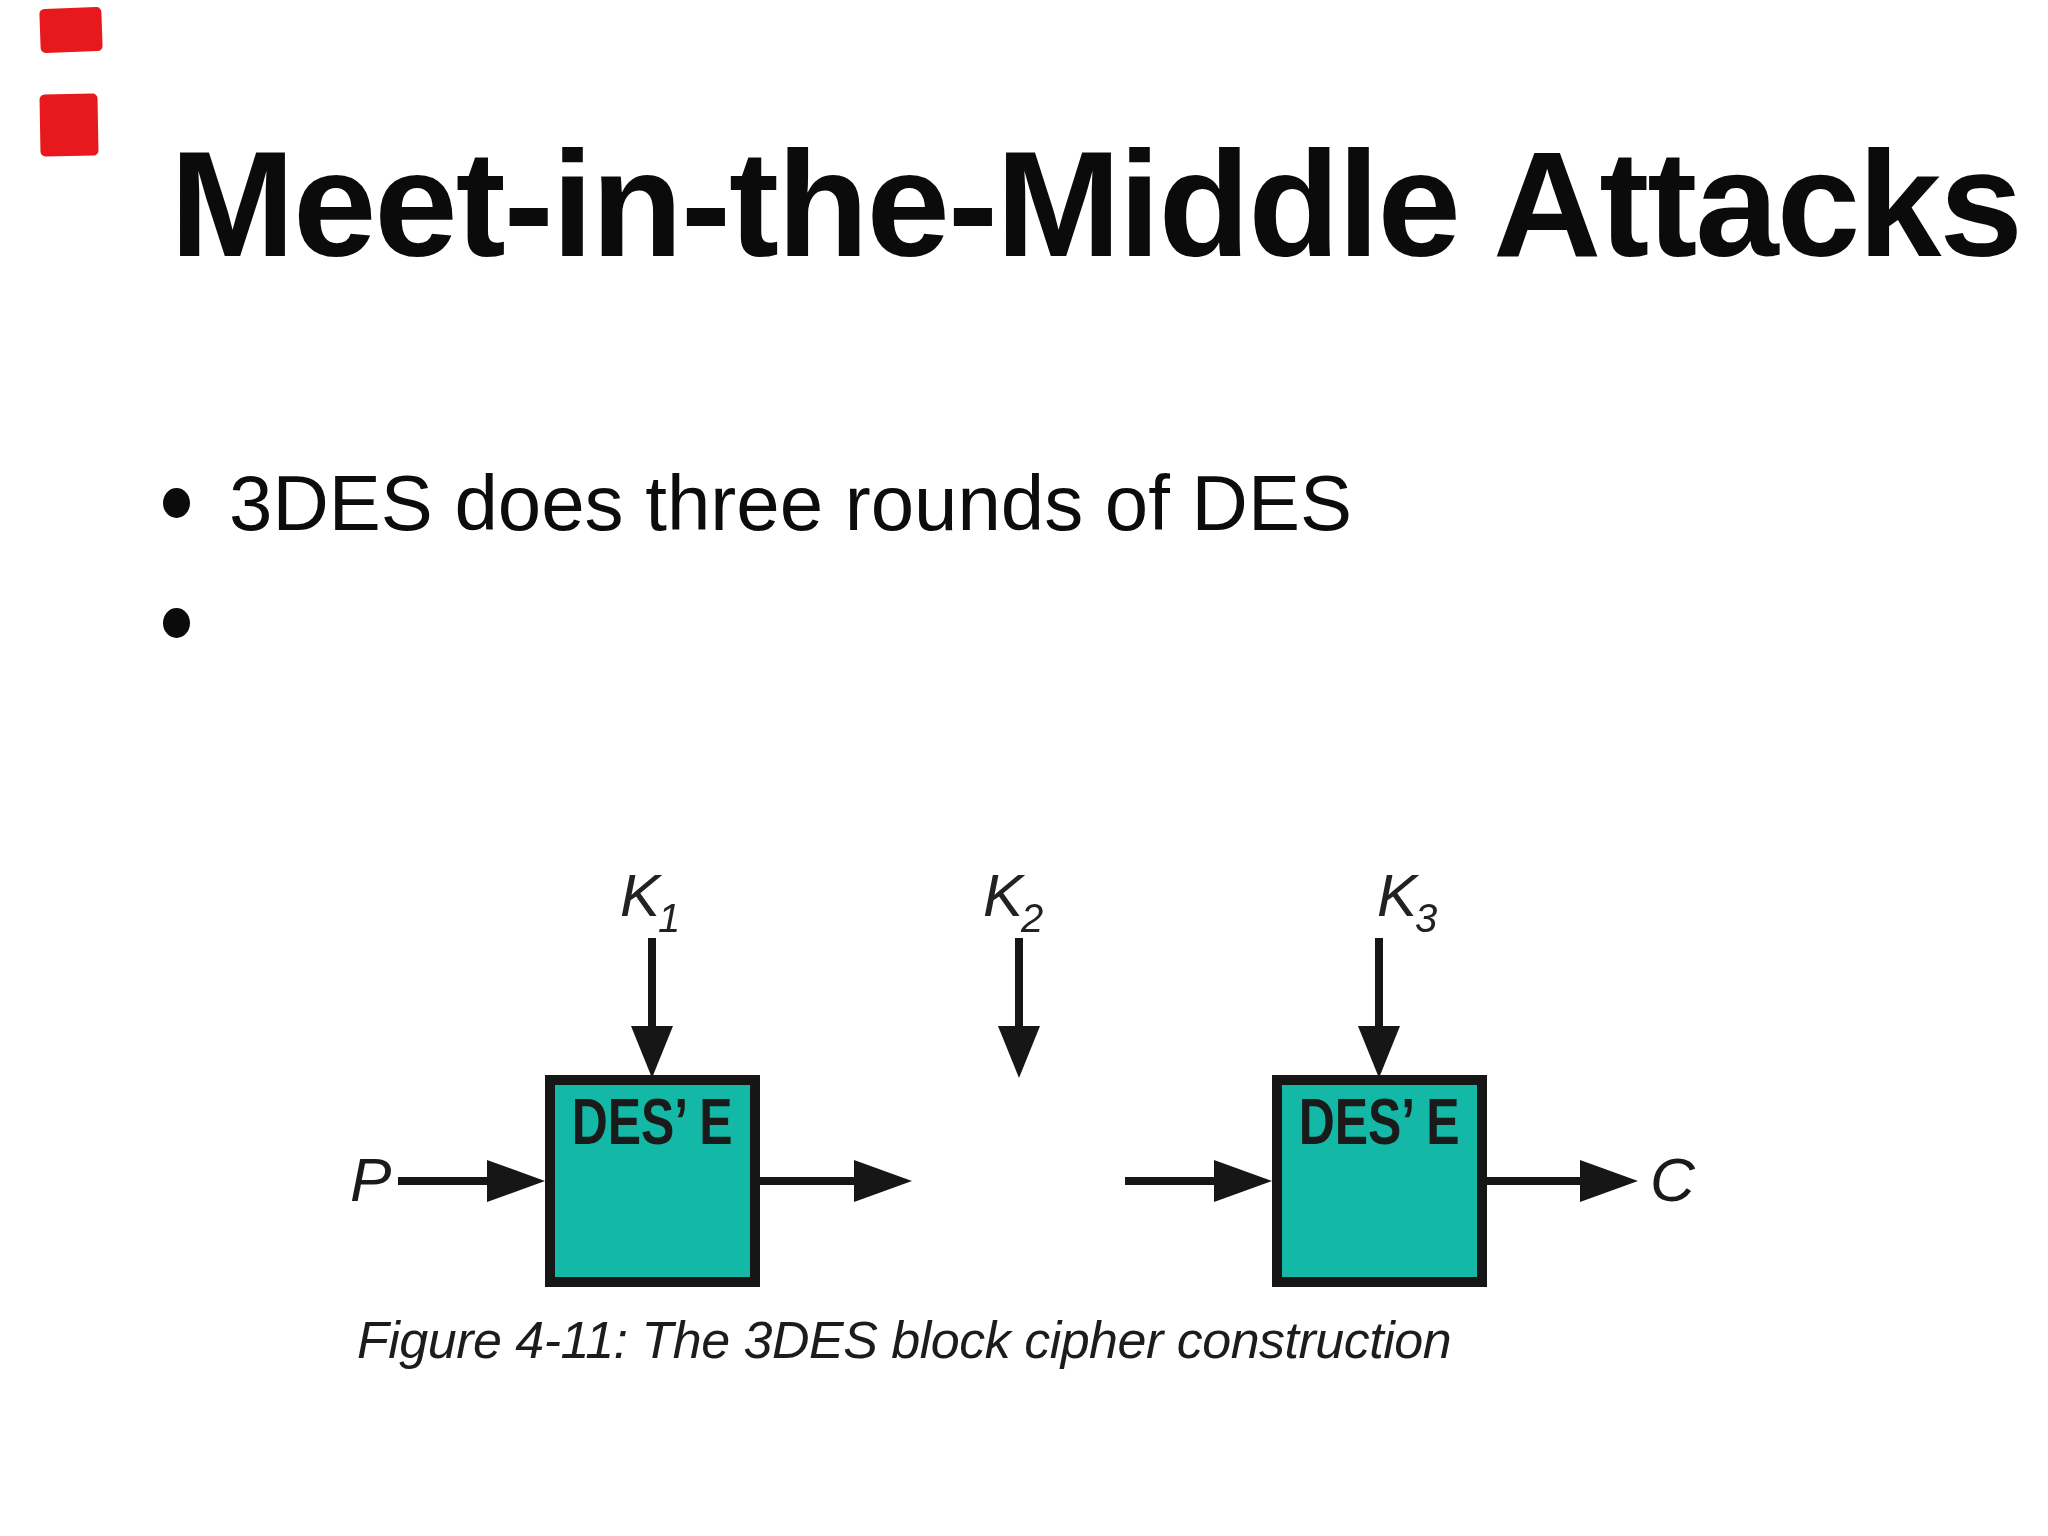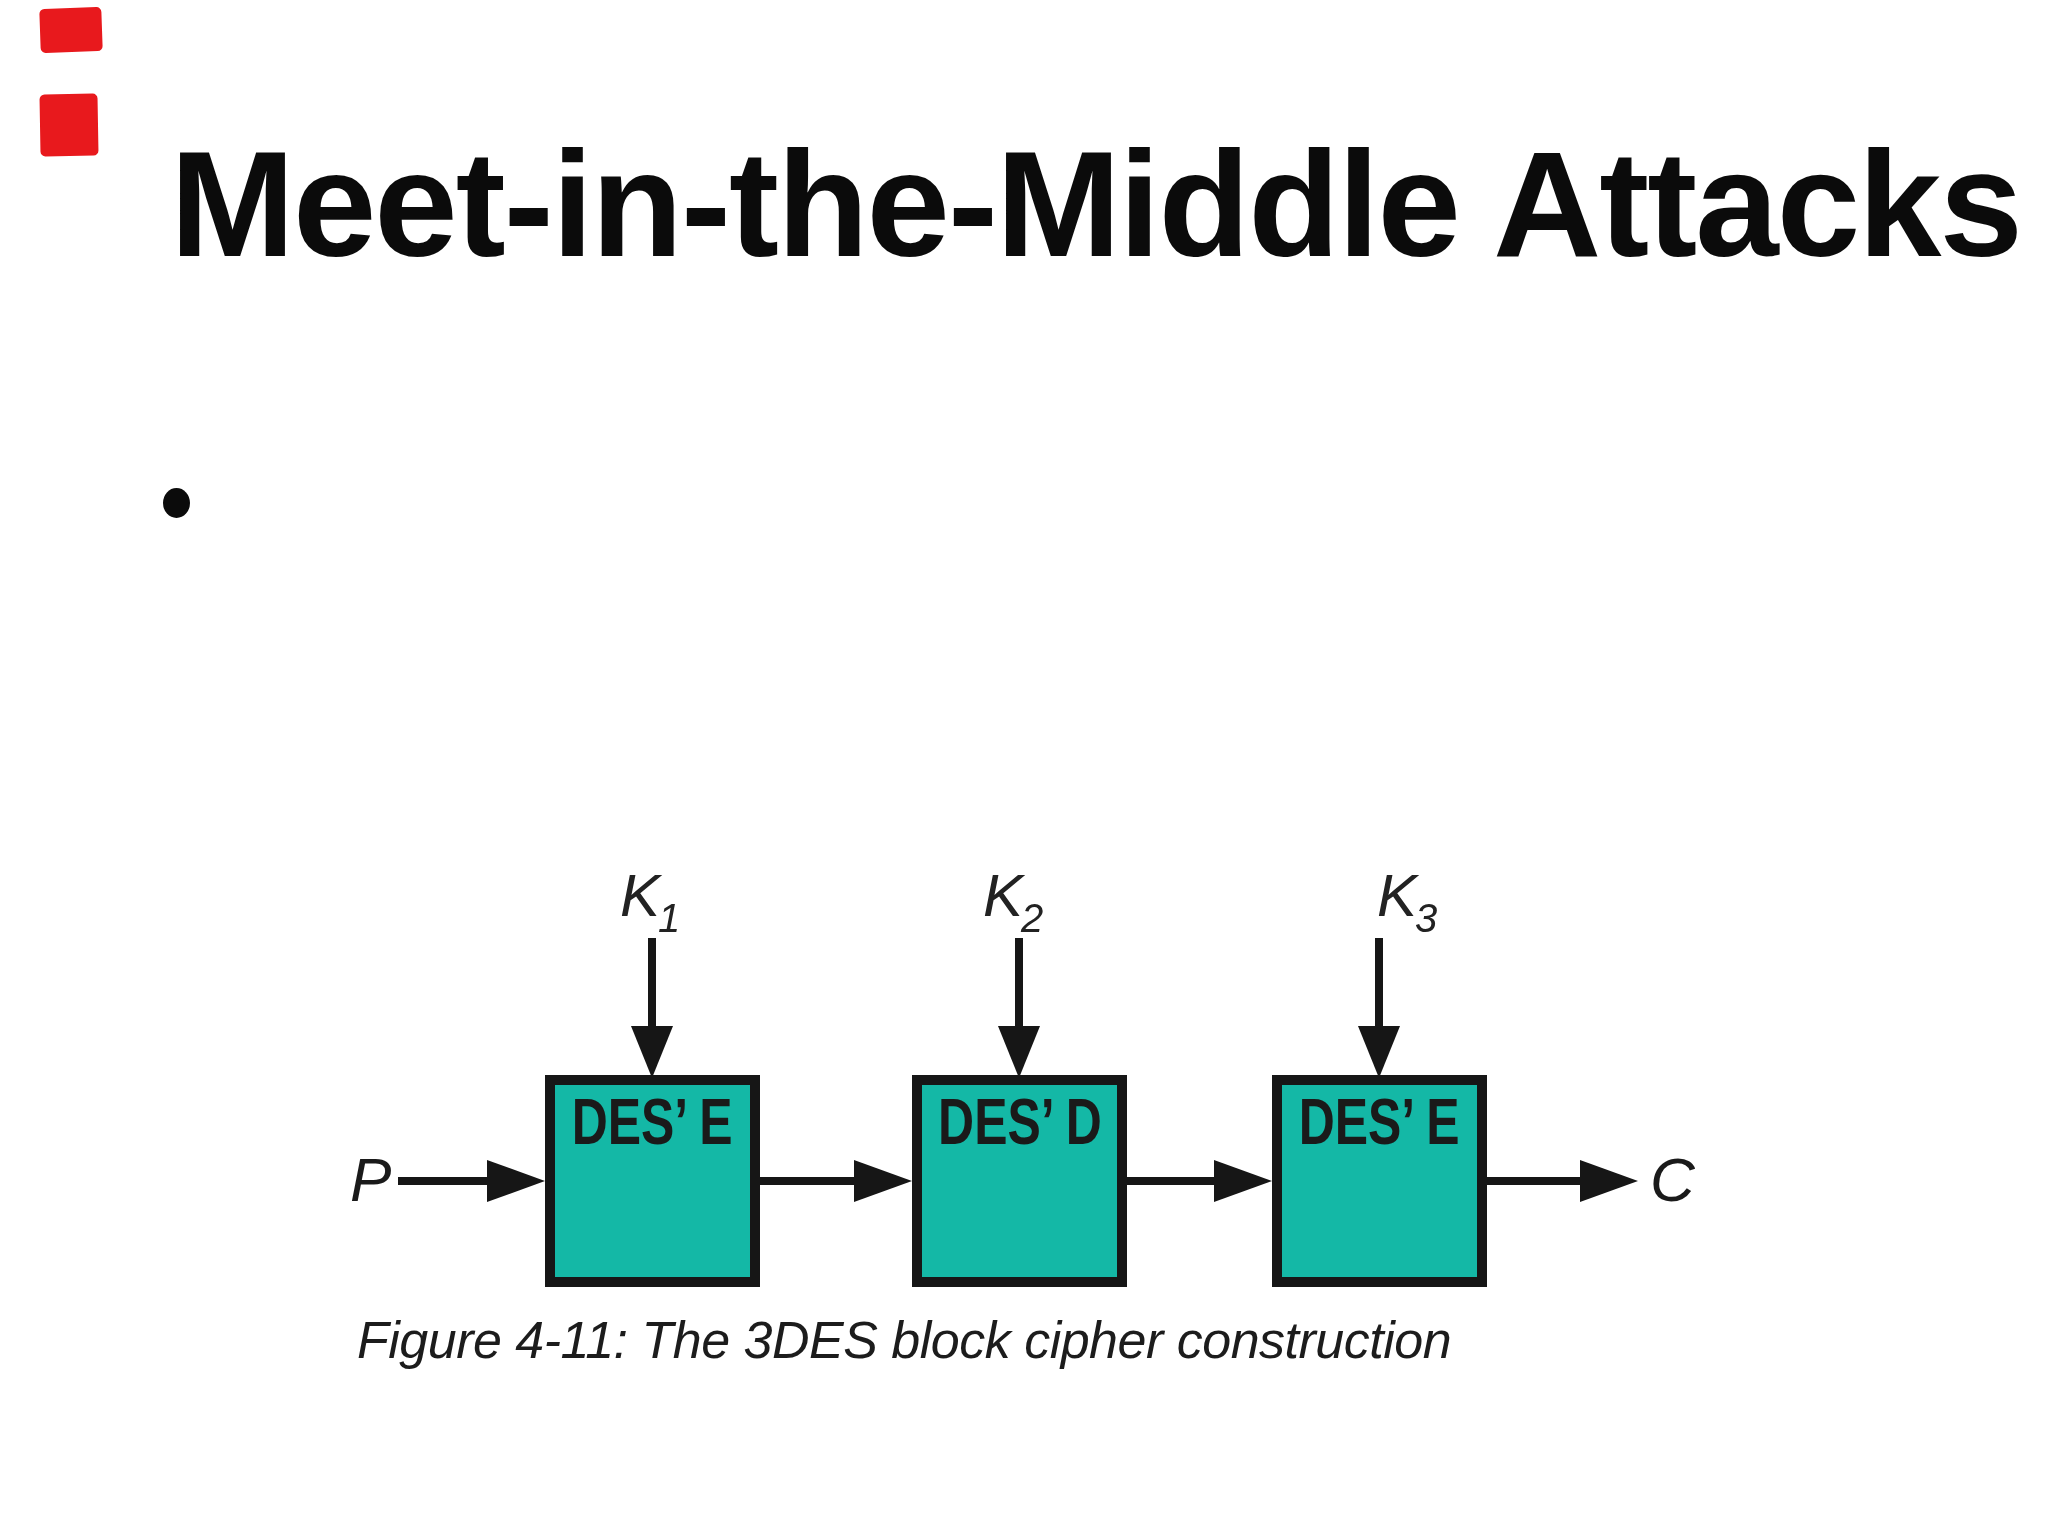--- a/index.html
+++ b/index.html
@@ -194,20 +194,24 @@
 <div class="slide">
 
   <div class="red-mark m1"></div>
   <div class="red-mark m2"></div>
 
   <h1 class="title">Meet-in-the-Middle Attacks</h1>
 
   <div class="bullets">
     <div class="bullet-row">
       <span class="bullet-dot"></span>
+      <span class="bullet-text">3DES does three rounds of DES</span>
+    </div>
+    <div class="bullet-row">
+      <span class="bullet-dot"></span>
     </div>
   </div>
 
 
   <div class="figure">
 
     <span class="key-label k1"><span>K</span><span class="sub">1</span></span>
     <span class="key-label k2"><span>K</span><span class="sub">2</span></span>
     <span class="key-label k3"><span>K</span><span class="sub">3</span></span>
 
@@ -226,23 +230,20 @@
     <div class="hline h1"></div>
     <div class="hhead h1"></div>
     <div class="hline h2"></div>
     <div class="hhead h2"></div>
     <div class="hline h3"></div>
     <div class="hhead h3"></div>
 
     <div class="des-box b1">
       <span class="des-label">DES’ E</span>
     </div>
-    <div class="des-box b2">
-      <span class="des-label">DES’ D</span>
-    </div>
     <div class="des-box b3">
       <span class="des-label">DES’ E</span>
     </div>
 
     <div class="caption">Figure 4-11: The 3DES block cipher construction</div>
   </div>
 
 </div>
 
 </body></html>

